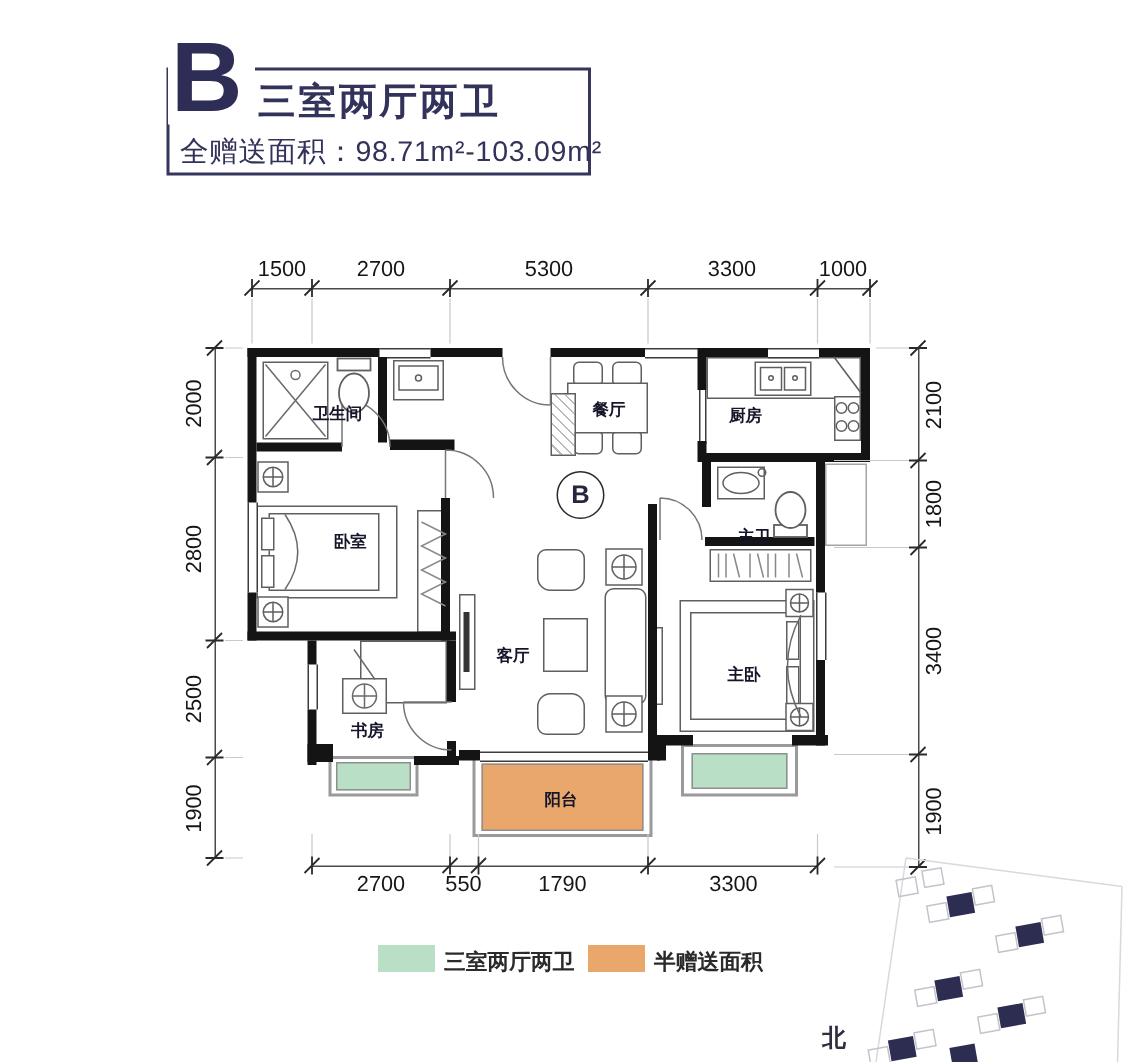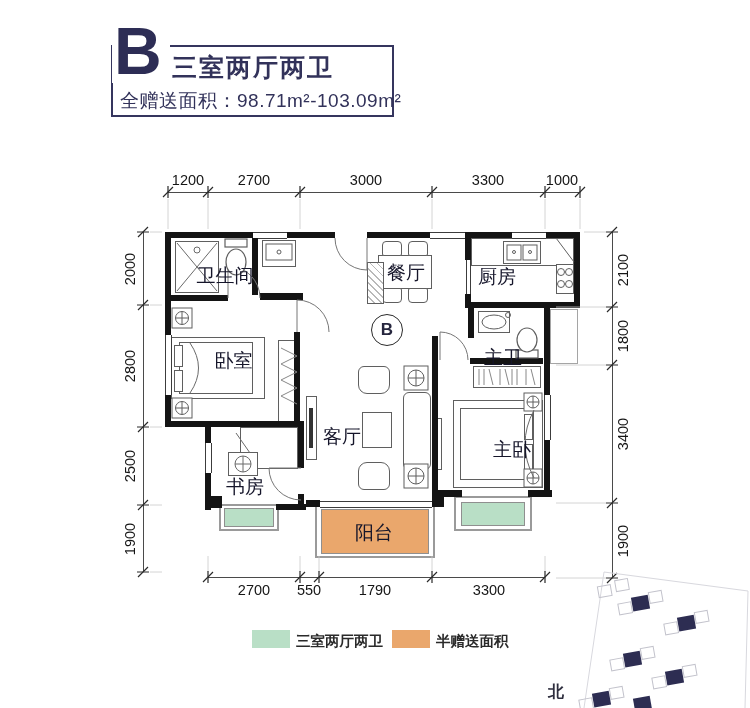--- a/index.html
+++ b/index.html
@@ -7,21 +7,21 @@
        font-family:"Liberation Sans","DejaVu Sans",sans-serif;}
   .abs{position:absolute;}
   
   .w{position:absolute;background:#141414;}
   .winh{position:absolute;height:7px;background:#fff;border-top:1.5px solid #3c3c3c;border-bottom:1.5px solid #3c3c3c;box-sizing:border-box;}
   .winv{position:absolute;width:7px;background:#fff;border-left:1.5px solid #3c3c3c;border-right:1.5px solid #3c3c3c;box-sizing:border-box;}
   
   .f{position:absolute;border:1.2px solid #5f5f5f;background:#fff;box-sizing:border-box;}
   .hatch{background:repeating-linear-gradient(45deg,#fff 0 4px,#b9b9b9 4px 5px);}
   
-  .rl{position:absolute;transform:translate(-50%,-50%);font-weight:400;font-size:19px;color:#15152a;white-space:nowrap;z-index:6;}
+  .rl{position:absolute;transform:translate(-50%,-50%);font-weight:700;font-size:11px;color:#15152a;white-space:nowrap;z-index:6;}
   .dl{position:absolute;transform:translate(-50%,-50%);font-size:14.5px;color:#151515;white-space:nowrap;z-index:6;}
   .dlv{position:absolute;transform:translate(-50%,-50%) rotate(-90deg);font-size:14.5px;color:#151515;white-space:nowrap;z-index:6;}
   .dline{position:absolute;background:#4a4a4a;}
   
   .bal{position:absolute;border:2px solid #9a9a9a;background:#fff;box-sizing:border-box;}
   .gift{position:absolute;box-sizing:border-box;border:1px solid #8f8f8f;}
   
   #hdr-box{position:absolute;left:111px;top:45px;width:283px;height:72px;border:2px solid #35355e;box-sizing:border-box;}
   #hdr-b{position:absolute;left:112px;top:20px;font-size:66px;line-height:0.95;font-weight:700;color:#2d2d55;background:#fff;padding:0 8px 0 2px;z-index:3;}
   #hdr-title{position:absolute;left:172px;top:51px;font-size:25px;font-weight:700;color:#32325a;letter-spacing:2px;z-index:3;}
@@ -39,23 +39,23 @@
 <div id="hdr-box"></div>
 <div id="hdr-b">B</div>
 <div id="hdr-title">三室两厅两卫</div>
 <div id="hdr-area"><span>全赠送面积：</span><span>98.71m²-103.09m²</span></div>
 
 <div class="dline" style="left:168px;top:192px;width:412px;height:1px;"></div>
 <div class="dline" style="left:208px;top:577px;width:337px;height:1px;"></div>
 <div class="dline" style="left:143px;top:232px;width:1px;height:340px;"></div>
 <div class="dline" style="left:612px;top:232px;width:1px;height:346px;"></div>
 
-<div class="dl" style="left:188px;top:180px;">1200</div>
+<div class="dl" style="left:188px;top:180px;">1500</div>
 <div class="dl" style="left:254px;top:180px;">2700</div>
-<div class="dl" style="left:366px;top:180px;">3000</div>
+<div class="dl" style="left:366px;top:180px;">5300</div>
 <div class="dl" style="left:488px;top:180px;">3300</div>
 <div class="dl" style="left:562px;top:180px;">1000</div>
 
 <div class="dl" style="left:254px;top:590px;">2700</div>
 <div class="dl" style="left:309px;top:590px;">550</div>
 <div class="dl" style="left:375px;top:590px;">1790</div>
 <div class="dl" style="left:489px;top:590px;">3300</div>
 
 <div class="dlv" style="left:130px;top:269px;">2000</div>
 <div class="dlv" style="left:130px;top:366px;">2800</div>
@@ -293,21 +293,21 @@
   </g>
 </svg>
 
 <div class="rl" style="left:225px;top:276px;">卫生间</div>
 <div class="rl" style="left:219px;top:361px;padding-left:29px;">卧室</div>
 <div class="rl" style="left:245px;top:487px;">书房</div>
 <div class="rl" style="left:406px;top:273px;">餐厅</div>
 <div class="rl" style="left:497px;top:277px;">厨房</div>
 <div class="rl" style="left:503px;top:358px;">主卫</div>
 <div class="rl" style="left:342px;top:437px;text-align:center;">客厅</div>
-<div class="rl" style="left:496px;top:450px;margin-left:16px;">主卧</div>
+<div class="rl" style="left:496px;top:450px;">主卧</div>
 <div class="rl" style="left:374px;top:533px;">阳台</div>
 <div id="bcircle">
     <span>B</span>
   </div>
 
 <div class="abs" style="left: 252px; top: 630px; width: 38px; height: 18px; background: rgb(185, 223, 198);"></div>
 <div class="leg-label" style="left:296px;top:632px;">三室两厅两卫</div>
 <div class="abs" style="left: 392px; top: 630px; width: 38px; height: 18px; background: rgb(234, 167, 108);"></div>
 <div class="leg-label" style="left:436px;top:632px;">半赠送面积</div>
 

